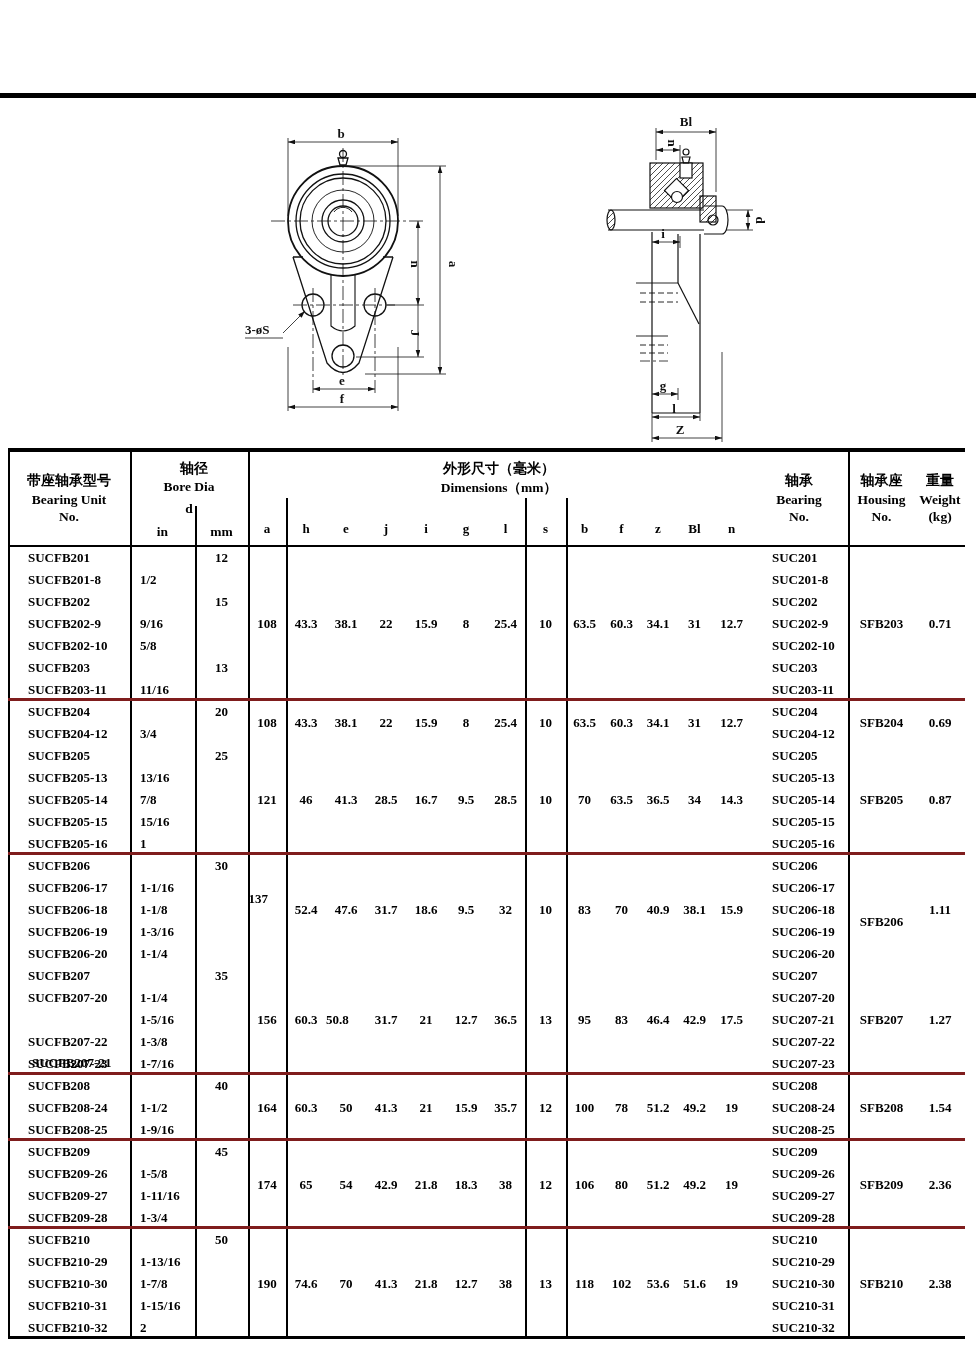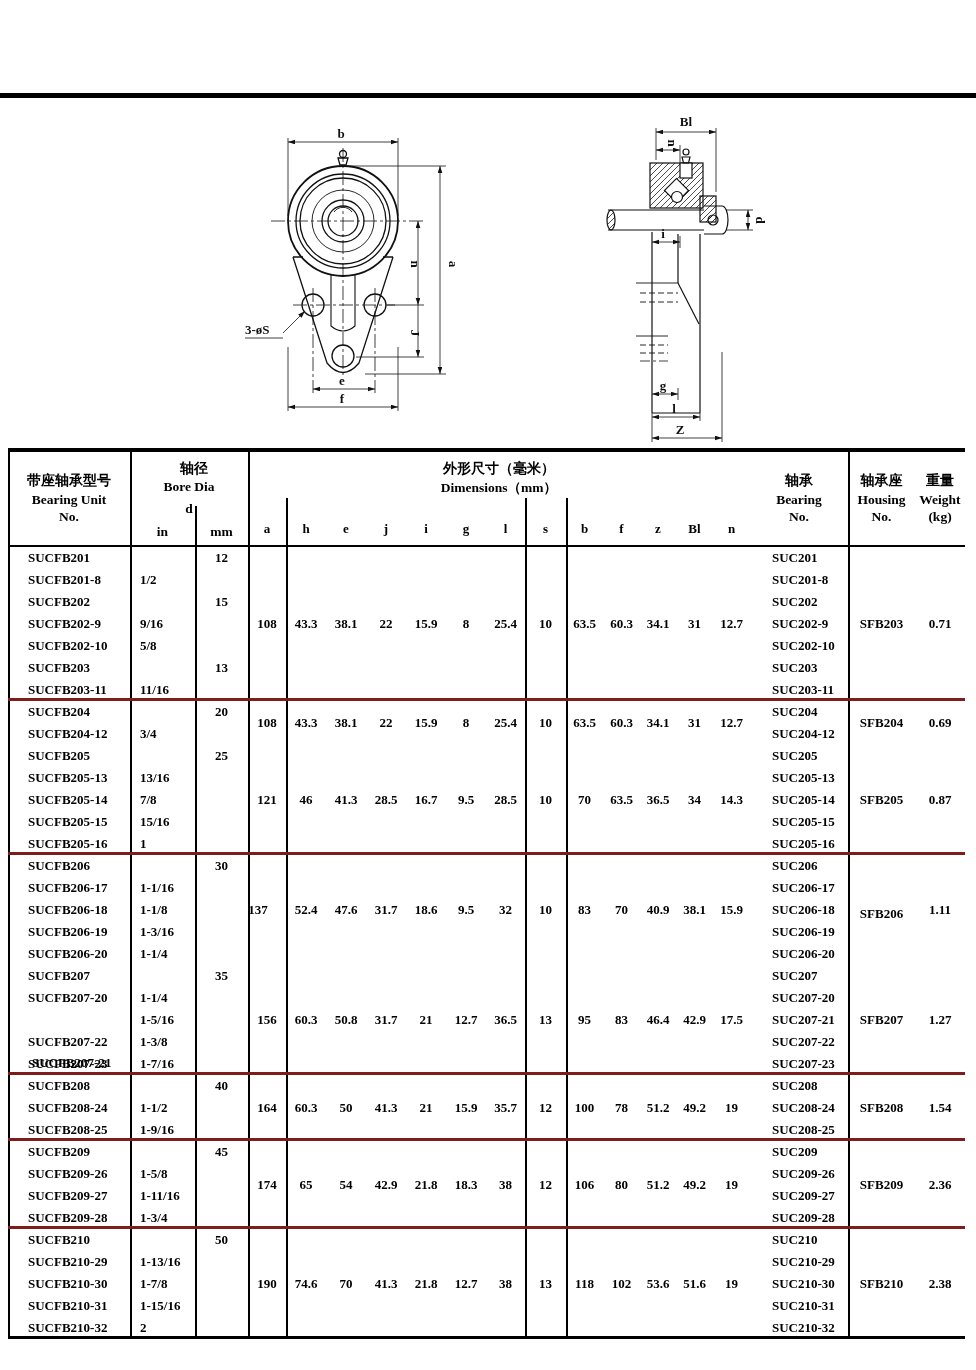--- a/index.html
+++ b/index.html
@@ -337,38 +337,38 @@
           <span class="cell" style="left: 764px; top: 132px;">SUC207-20</span>
           <span class="cell" style="left: 24px; top: 154px; margin-top: 43px;">SUCFB207-21</span>
           <span class="cell" style="left: 132px; top: 154px;">1-5/16</span>
           <span class="cell" style="left: 764px; top: 154px;">SUC207-21</span>
           <span class="cell" style="left: 20px; top: 176px;">SUCFB207-22</span>
           <span class="cell" style="left: 132px; top: 176px;">1-3/8</span>
           <span class="cell" style="left: 764px; top: 176px;">SUC207-22</span>
           <span class="cell" style="left: 20px; top: 198px;">SUCFB207-23</span>
           <span class="cell" style="left: 132px; top: 198px;">1-7/16</span>
           <span class="cell" style="left: 764px; top: 198px;">SUC207-23</span>
-          <span class="cell" style="left: 240px; width: 20px; top: 44px; text-align: center;">137</span>
+          <span class="cell" style="left: 240px; width: 20px; top: 33px; text-align: right;">137</span>
           <span class="cell" style="left: 278px; width: 40px; top: 44px; text-align: center;">52.4</span>
           <span class="cell" style="left: 318px; width: 40px; top: 44px; text-align: center;">47.6</span>
           <span class="cell" style="left: 358px; width: 40px; top: 44px; text-align: center;">31.7</span>
           <span class="cell" style="left: 398px; width: 40px; top: 44px; text-align: center;">18.6</span>
           <span class="cell" style="left: 438px; width: 40px; top: 44px; text-align: center;">9.5</span>
           <span class="cell" style="left: 478px; width: 39px; top: 44px; text-align: center;">32</span>
           <span class="cell" style="left: 517px; width: 41px; top: 44px; text-align: center;">10</span>
           <span class="cell" style="left: 558px; width: 37px; top: 44px; text-align: center;">83</span>
           <span class="cell" style="left: 595px; width: 37px; top: 44px; text-align: center;">70</span>
           <span class="cell" style="left: 632px; width: 36px; top: 44px; text-align: center;">40.9</span>
           <span class="cell" style="left: 668px; width: 37px; top: 44px; text-align: center;">38.1</span>
           <span class="cell" style="left: 705px; width: 37px; top: 44px; text-align: center;">15.9</span>
-          <span class="cell" style="left: 840px; width: 67px; top: 48px; text-align: center;">SFB206</span>
+          <span class="cell" style="left: 840px; width: 67px; top: 56px; text-align: center;">SFB206</span>
           <span class="cell" style="left: 907px; width: 50px; top: 44px; text-align: center;">1.11</span>
           <span class="cell" style="left: 240px; width: 38px; top: 154px; text-align: center;">156</span>
           <span class="cell" style="left: 278px; width: 40px; top: 154px; text-align: center;">60.3</span>
-          <span class="cell" style="left: 318px; width: 40px; top: 154px; text-align: center;">50.8</span>
+          <span class="cell" style="left: 318px; width: 40px; top: 154px; ">50.8</span>
           <span class="cell" style="left: 358px; width: 40px; top: 154px; text-align: center;">31.7</span>
           <span class="cell" style="left: 398px; width: 40px; top: 154px; text-align: center;">21</span>
           <span class="cell" style="left: 438px; width: 40px; top: 154px; text-align: center;">12.7</span>
           <span class="cell" style="left: 478px; width: 39px; top: 154px; text-align: center;">36.5</span>
           <span class="cell" style="left: 517px; width: 41px; top: 154px; text-align: center;">13</span>
           <span class="cell" style="left: 558px; width: 37px; top: 154px; text-align: center;">95</span>
           <span class="cell" style="left: 595px; width: 37px; top: 154px; text-align: center;">83</span>
           <span class="cell" style="left: 632px; width: 36px; top: 154px; text-align: center;">46.4</span>
           <span class="cell" style="left: 668px; width: 37px; top: 154px; text-align: center;">42.9</span>
           <span class="cell" style="left: 705px; width: 37px; top: 154px; text-align: center;">17.5</span>

